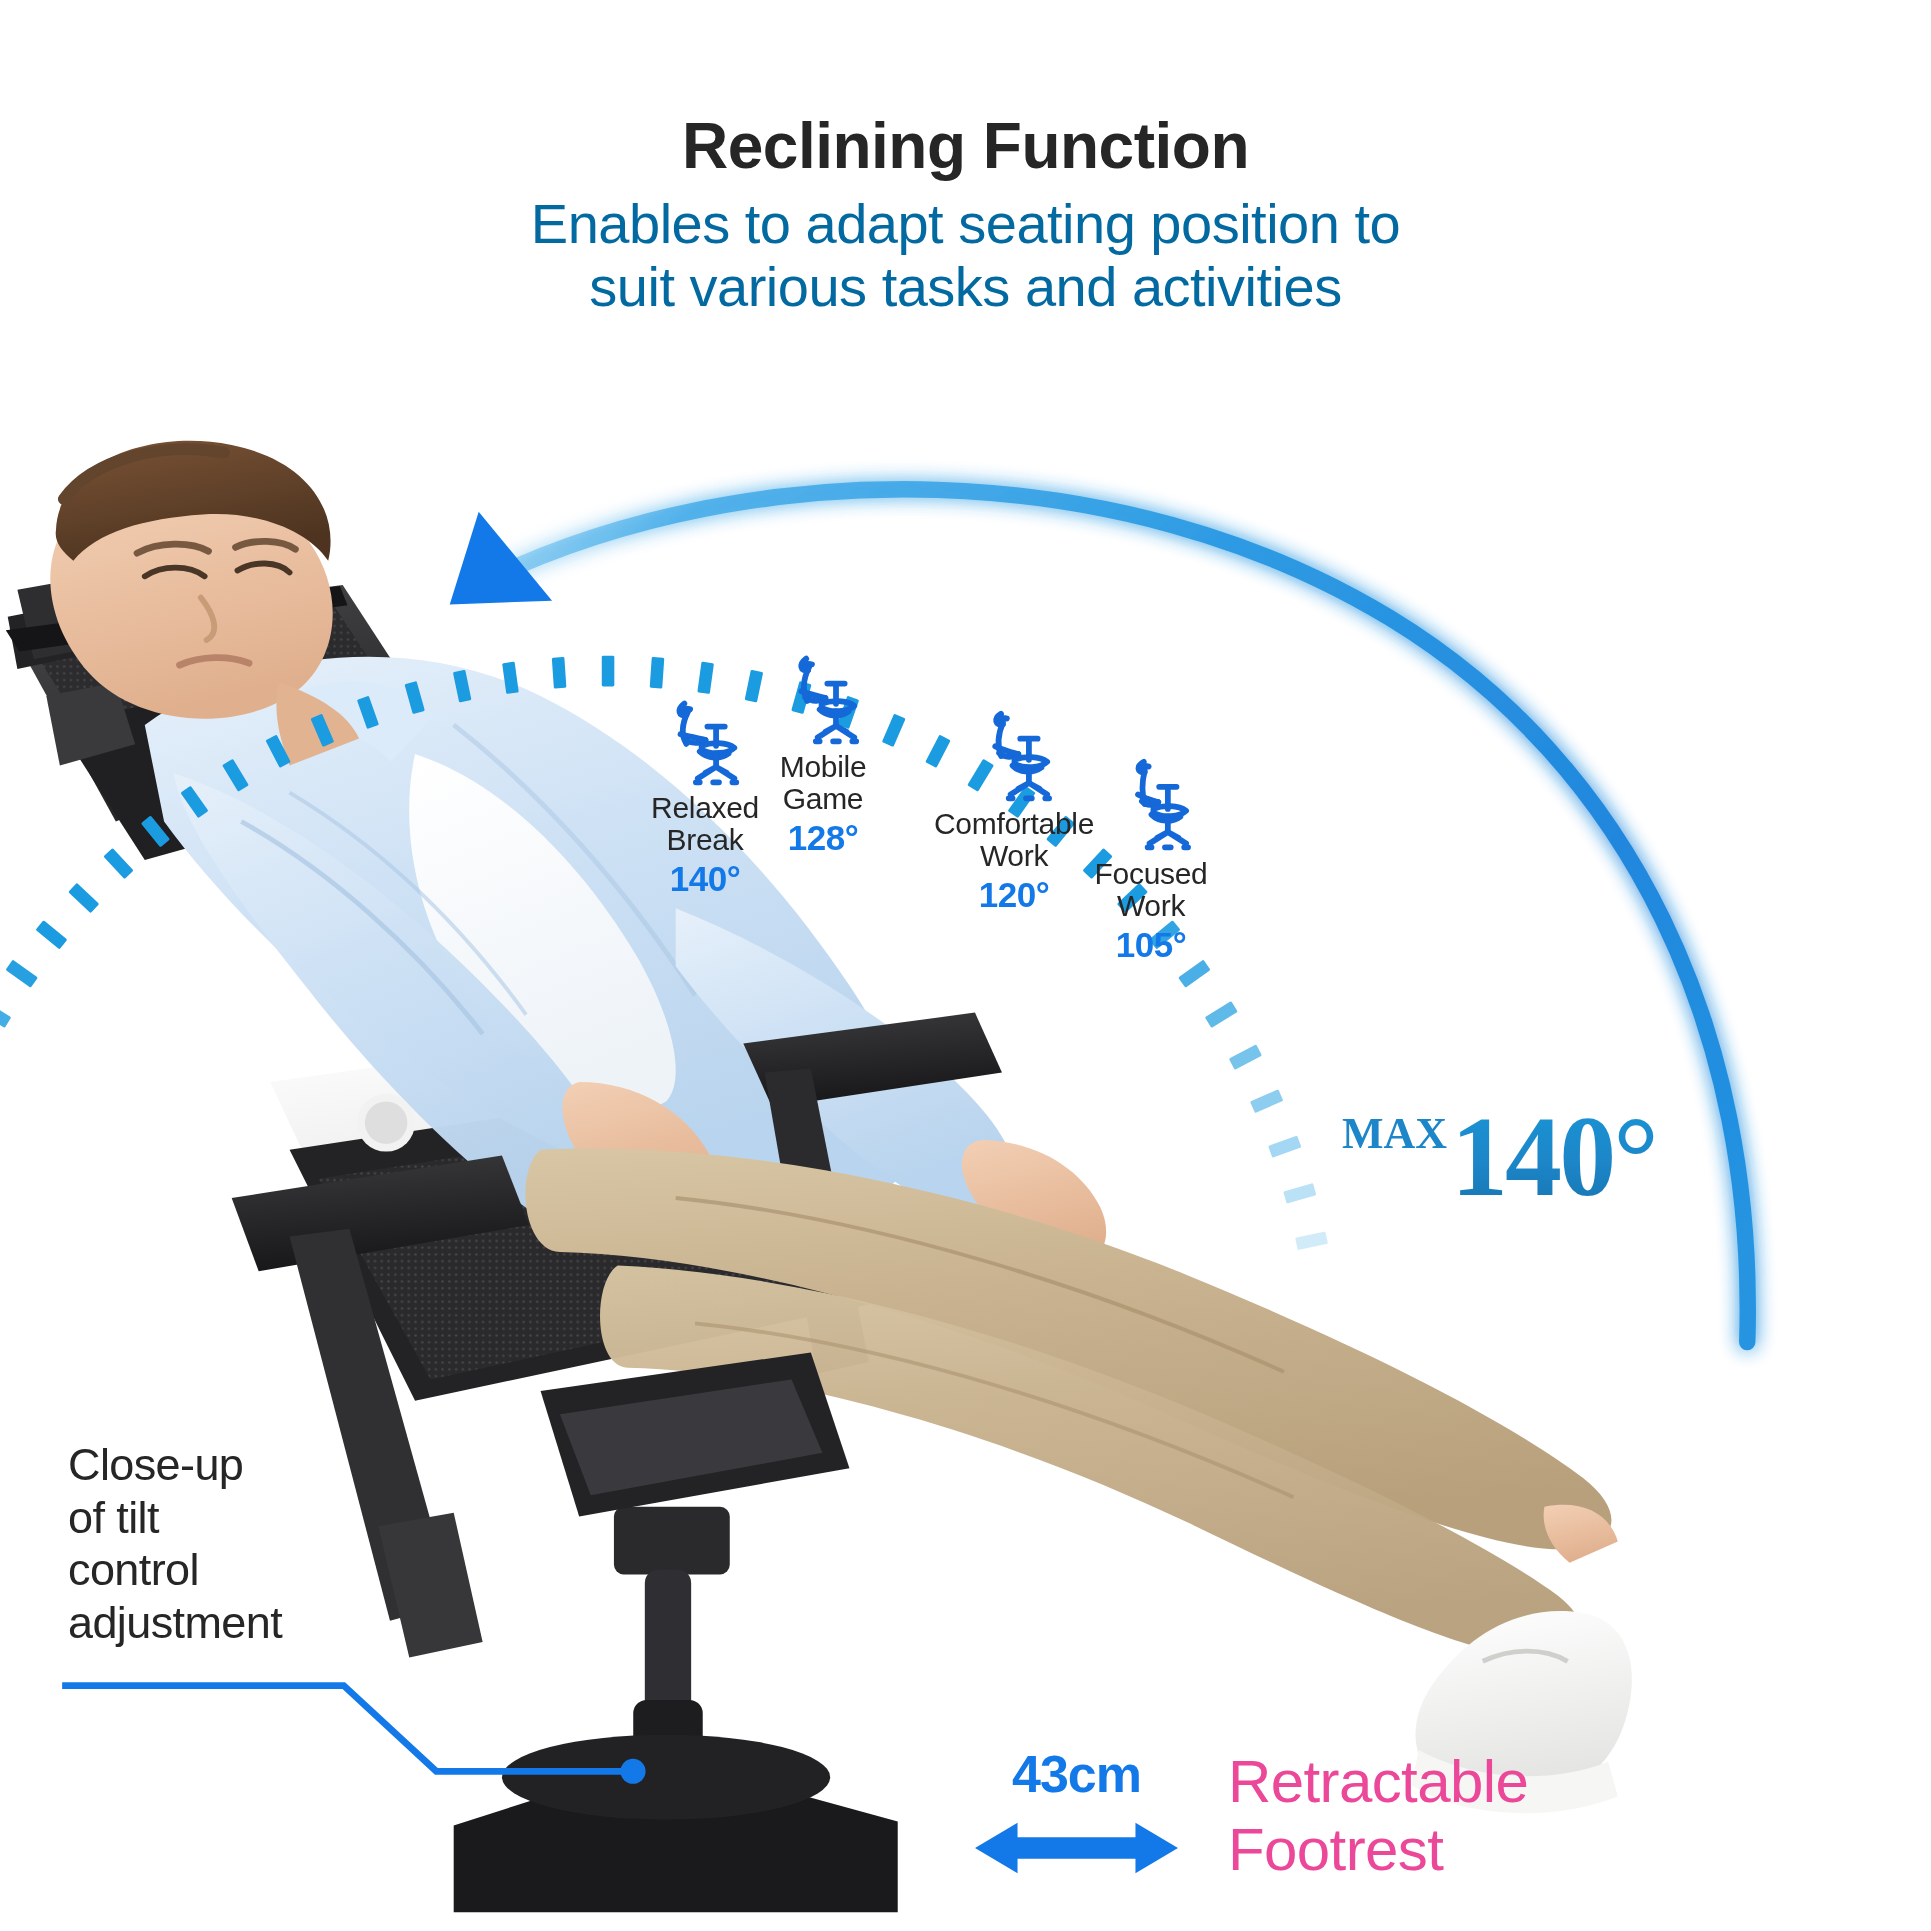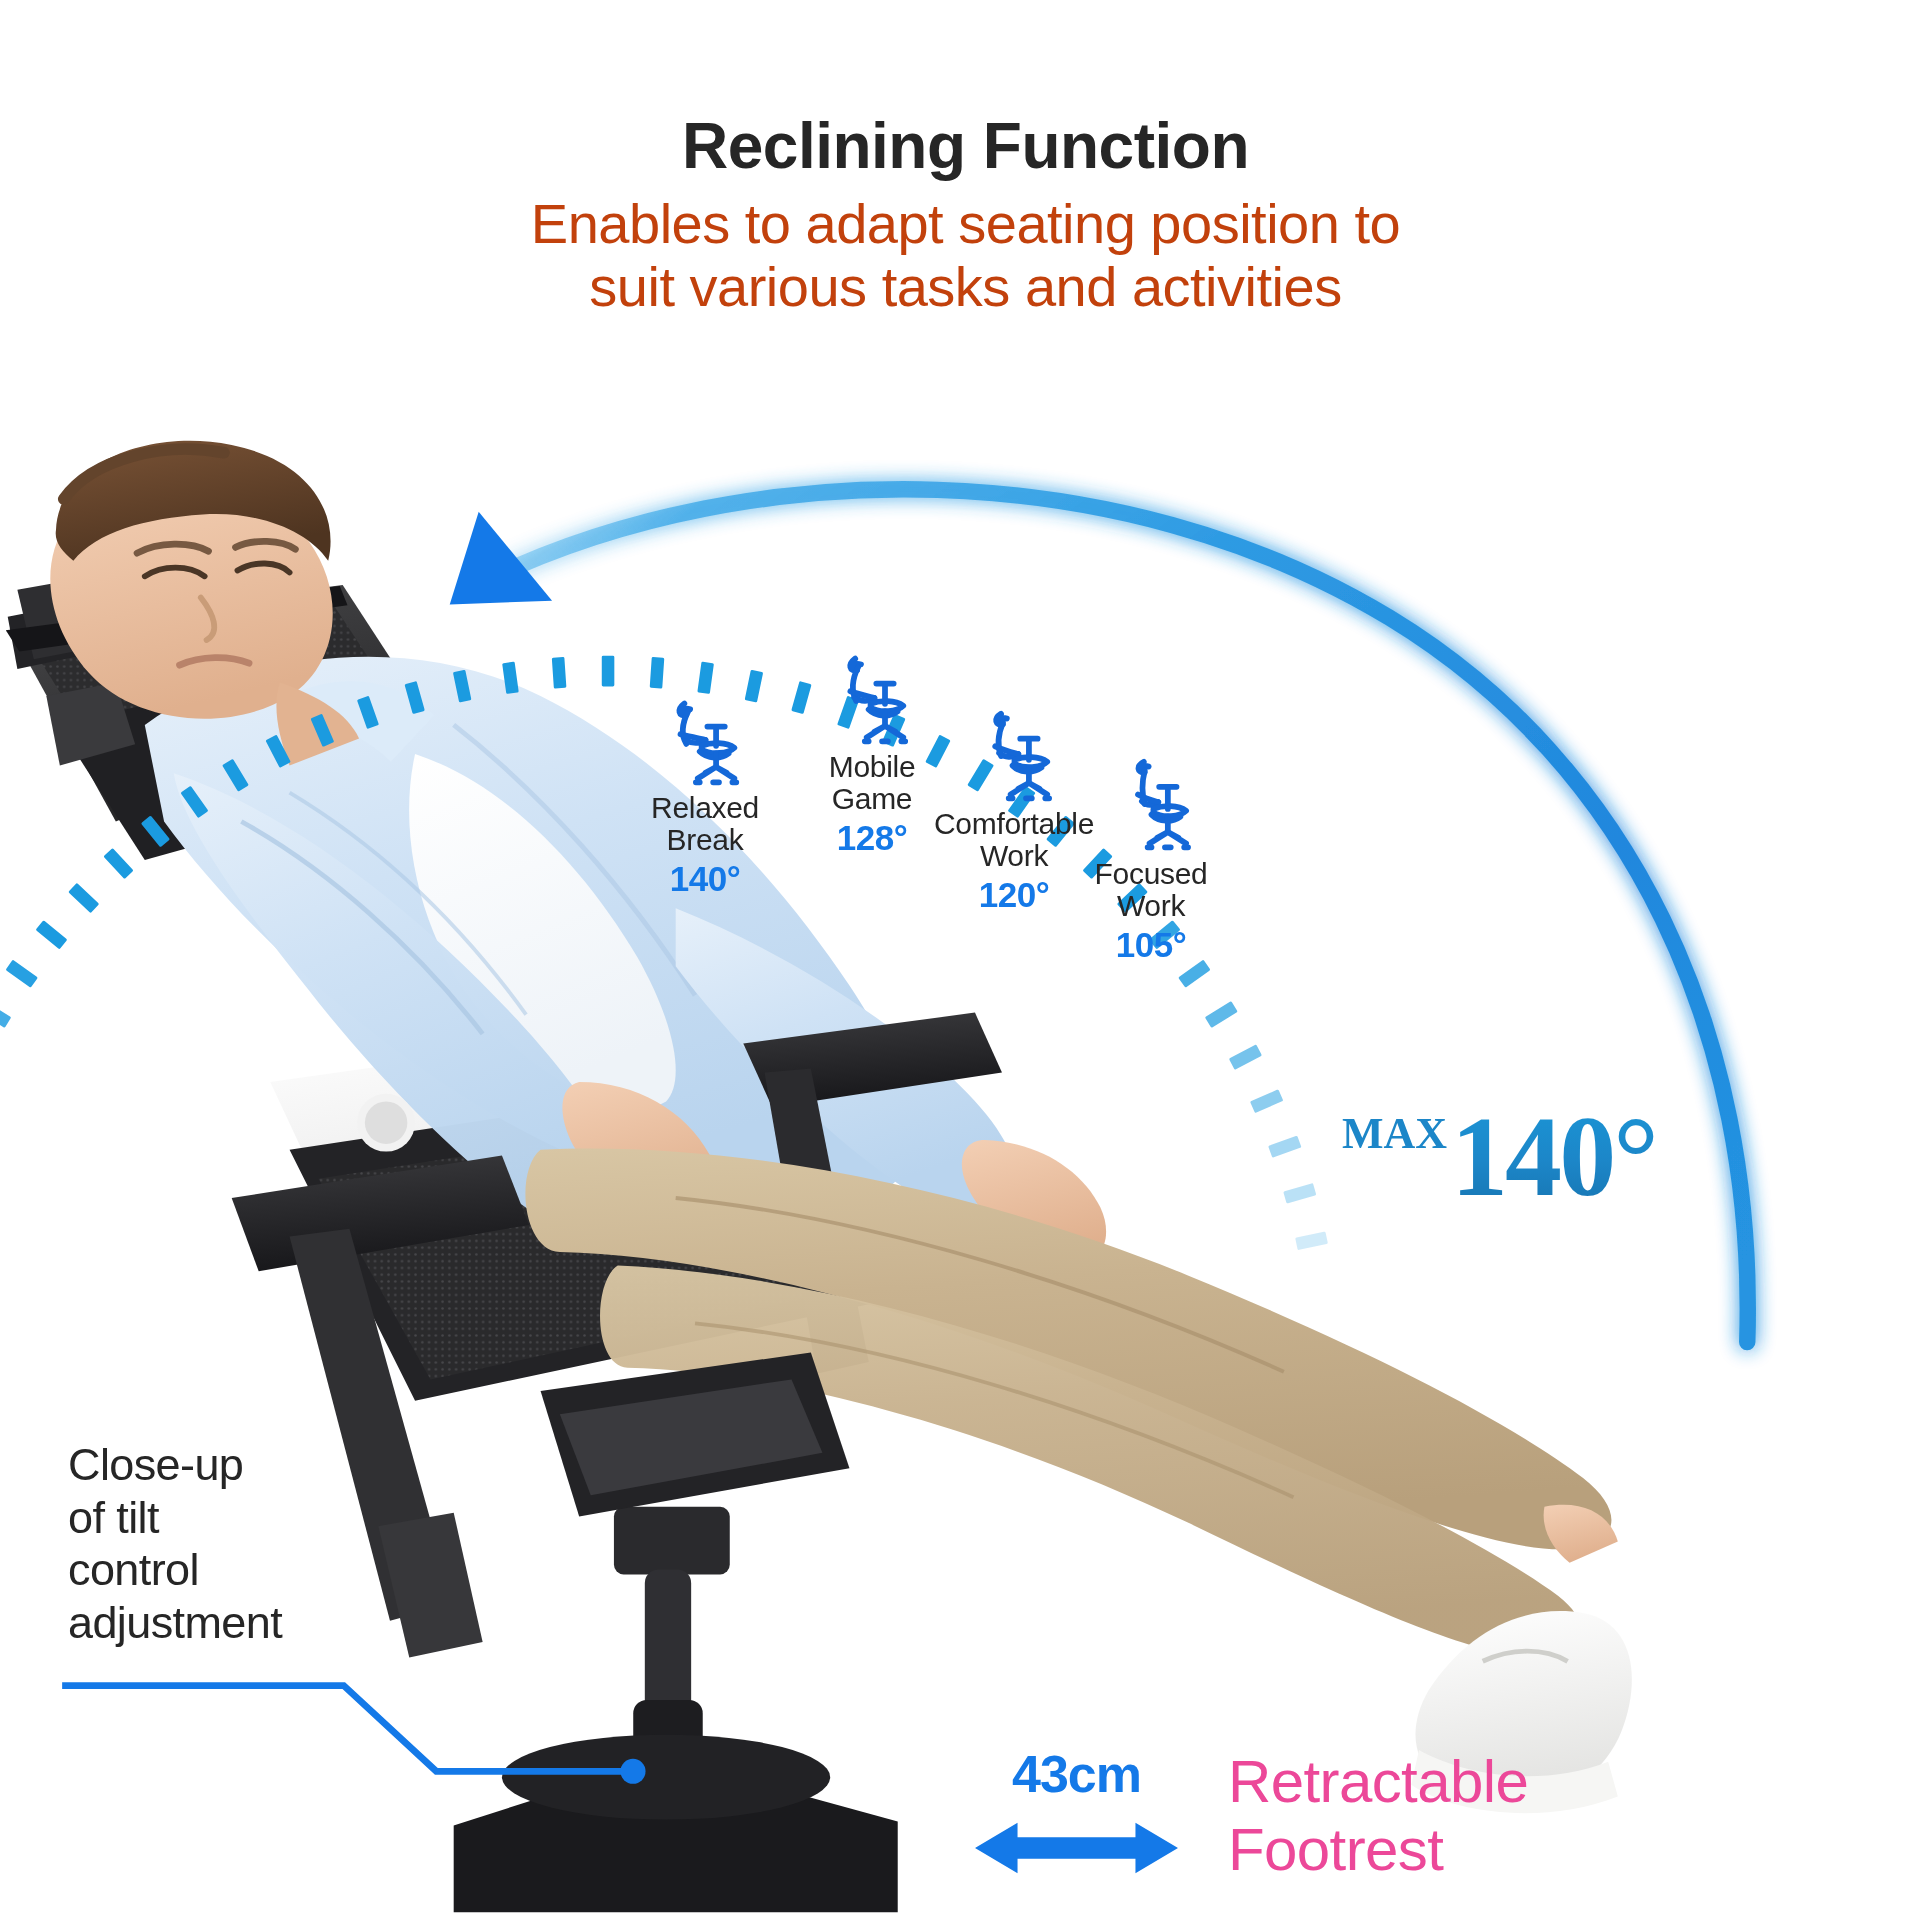--- a/index.html
+++ b/index.html
@@ -13,42 +13,42 @@
   }
   .stage{position:absolute;inset:0;width:1931px;height:1931px;overflow:hidden;}
 
   
   .header{position:absolute;left:0;top:114px;width:1931px;text-align:center;}
   .title{
     font-size:64px;font-weight:bold;color:#262626;letter-spacing:-0.5px;
     line-height:1.0;margin:0 0 13.5px 0;
   }
   .subtitle{
-    font-size:56px;font-weight:400;color:#c2410c;line-height:1.14;
+    font-size:56px;font-weight:400;color:#0369a1;line-height:1.14;
     letter-spacing:-0.5px;margin:0;
   }
   .subtitle .l{display:block;}
 
   
   .gauge{position:absolute;left:386px;top:415px;width:1564px;height:966px;}
   .gauge svg{display:block;overflow:visible;}
 
   
   .stop{position:absolute;text-align:center;width:222px;}
   .stop .icon{display:block;margin:0 auto 1.9px auto;width:93px;height:100px;}
   .stop .nm{
     display:block;font-size:30px;line-height:1.06;color:#262626;font-weight:400;
     letter-spacing:-0.3px;white-space:pre-line;
   }
   .stop .ang{
     display:block;font-size:35px;font-weight:bold;color:#1479E8;margin-top:3.9px;
     letter-spacing:-0.5px;
   }
   #stop-0{left:594px;top:690px;}
-  #stop-1{left:761px;top:649px;}
+  #stop-1{left:712px;top:649px;}
   #stop-2{left:903px;top:706px;}
   #stop-3{left:1040px;top:756px;}
 
   
   .maxbadge{position:absolute;left:1342px;top:1108px;display:flex;align-items:flex-start;font-family:Liberation Serif, serif;}
   .maxbadge .mx{
     font-size:44px;font-weight:bold;color:#1C86C8;letter-spacing:0px;
     padding-bottom:13.5px;margin-right:3.9px;
   }
   .maxbadge .val{

